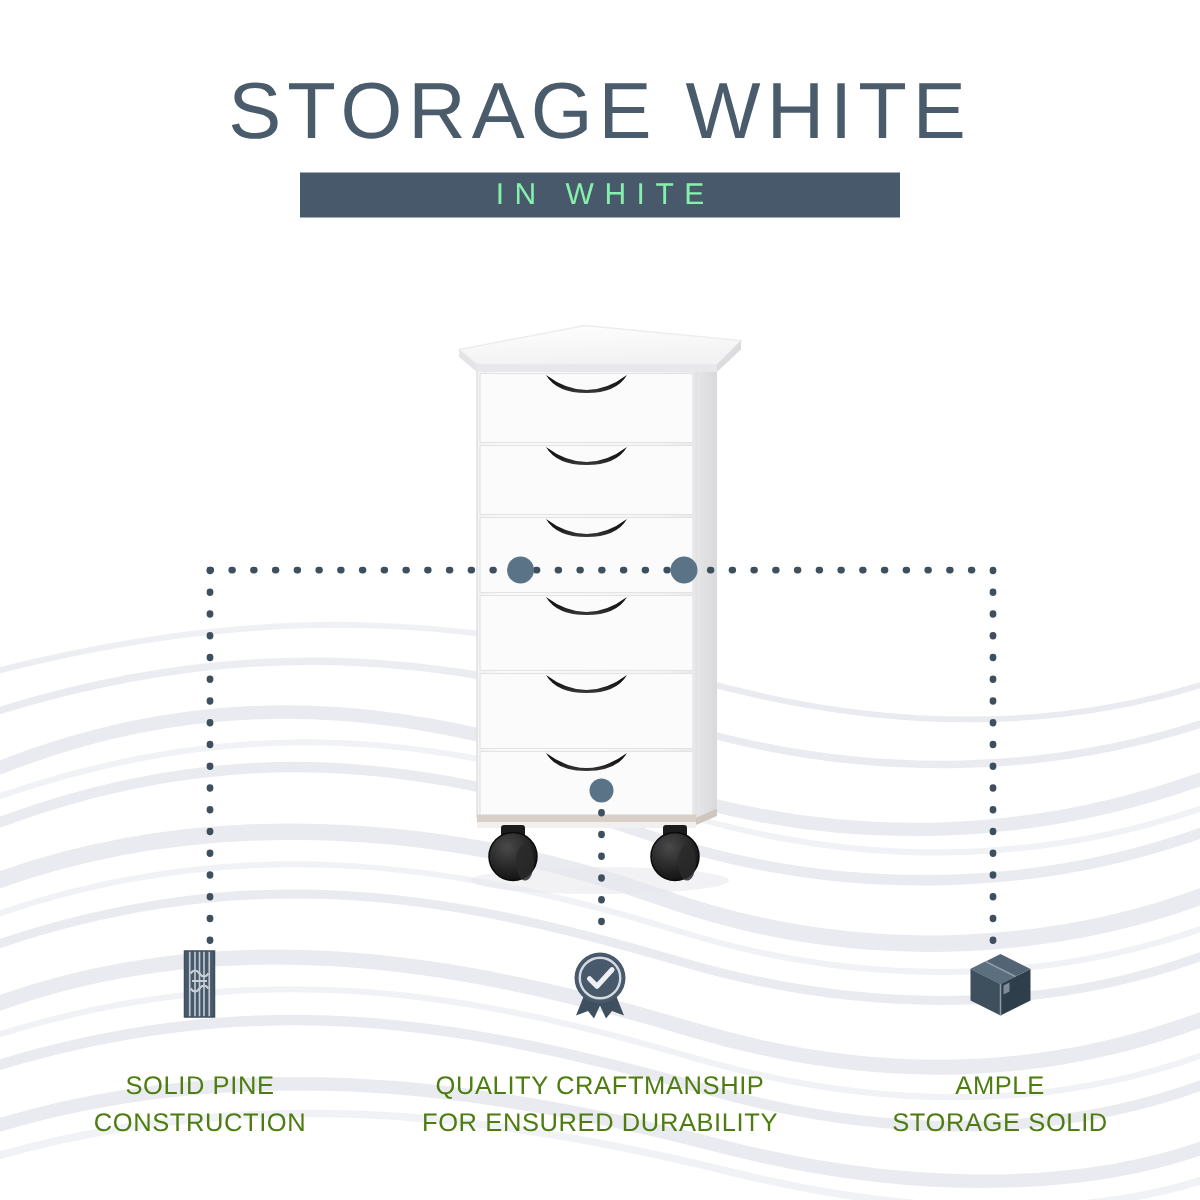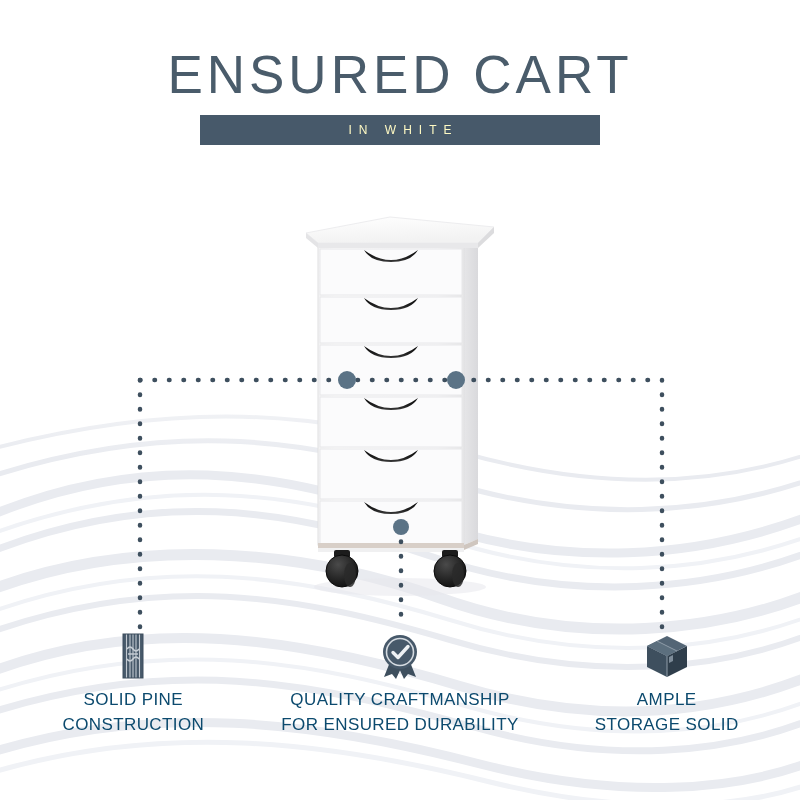--- a/index.html
+++ b/index.html
@@ -45,22 +45,22 @@
   .subtitle-band {
     margin: 14px auto 0 auto;
     width: 400px;
     height: 30px;
     background: #47596a;
     display: flex;
     align-items: center;
     justify-content: center;
   }
   .subtitle-text {
-    color: #fef9c3;
-    font-size: 12px;
+    color: #86efac;
+    font-size: 20px;
     letter-spacing: 7px;
     font-weight: 400;
     text-indent: 7px;
   }
 
   
   .product {
     position: absolute;
     left: 292px;
     top: 205px;
@@ -91,23 +91,23 @@
     flex-direction: column;
     align-items: center;
   }
   .feature-icon {
     height: 48px;
     display: flex;
     align-items: center;
     justify-content: center;
   }
   .feature-label {
-    margin-top: 8px;
+    margin-top: 32px;
     text-align: center;
-    color: #0c4a6e;
+    color: #4d7c0f;
     font-size: 17px;
     line-height: 1.45;
     letter-spacing: 0.4px;
     white-space: pre-line;
   }
 </style>
 </head>
 <body>
 
 <div id="page">
@@ -134,21 +134,21 @@
     <g stroke="#f0f2f6" fill="none" stroke-linecap="round">
       <path d="M-20,538 C 160,470 300,492 440,538 C 580,584 710,574 820,532" stroke-width="4"></path>
       <path d="M-20,616 C 150,552 300,574 450,620 C 590,664 720,652 820,612" stroke-width="4"></path>
       <path d="M-20,696 C 160,634 310,660 465,706 C 605,746 725,736 820,696" stroke-width="4"></path>
       <path d="M-20,776 C 160,720 330,742 490,782 C 630,816 745,810 820,780" stroke-width="5"></path>
     </g>
     <rect x="0" y="380" width="800" height="80" fill="url(#wfade)" opacity="0.55"></rect>
   </svg>
 
   <div class="header">
-    <div class="title">ENSURED CART</div>
+    <div class="title">STORAGE WHITE</div>
     <div class="subtitle-band">
       <span class="subtitle-text">IN WHITE</span>
     </div>
   </div>
 
   <div class="product">
     <svg class="cart-svg" width="216" height="400" viewBox="0 0 216 400">
       <defs>
         <linearGradient id="topG" x1="0" y1="0" x2="0.3" y2="1">
           <stop offset="0%" stop-color="#ffffff"></stop>

